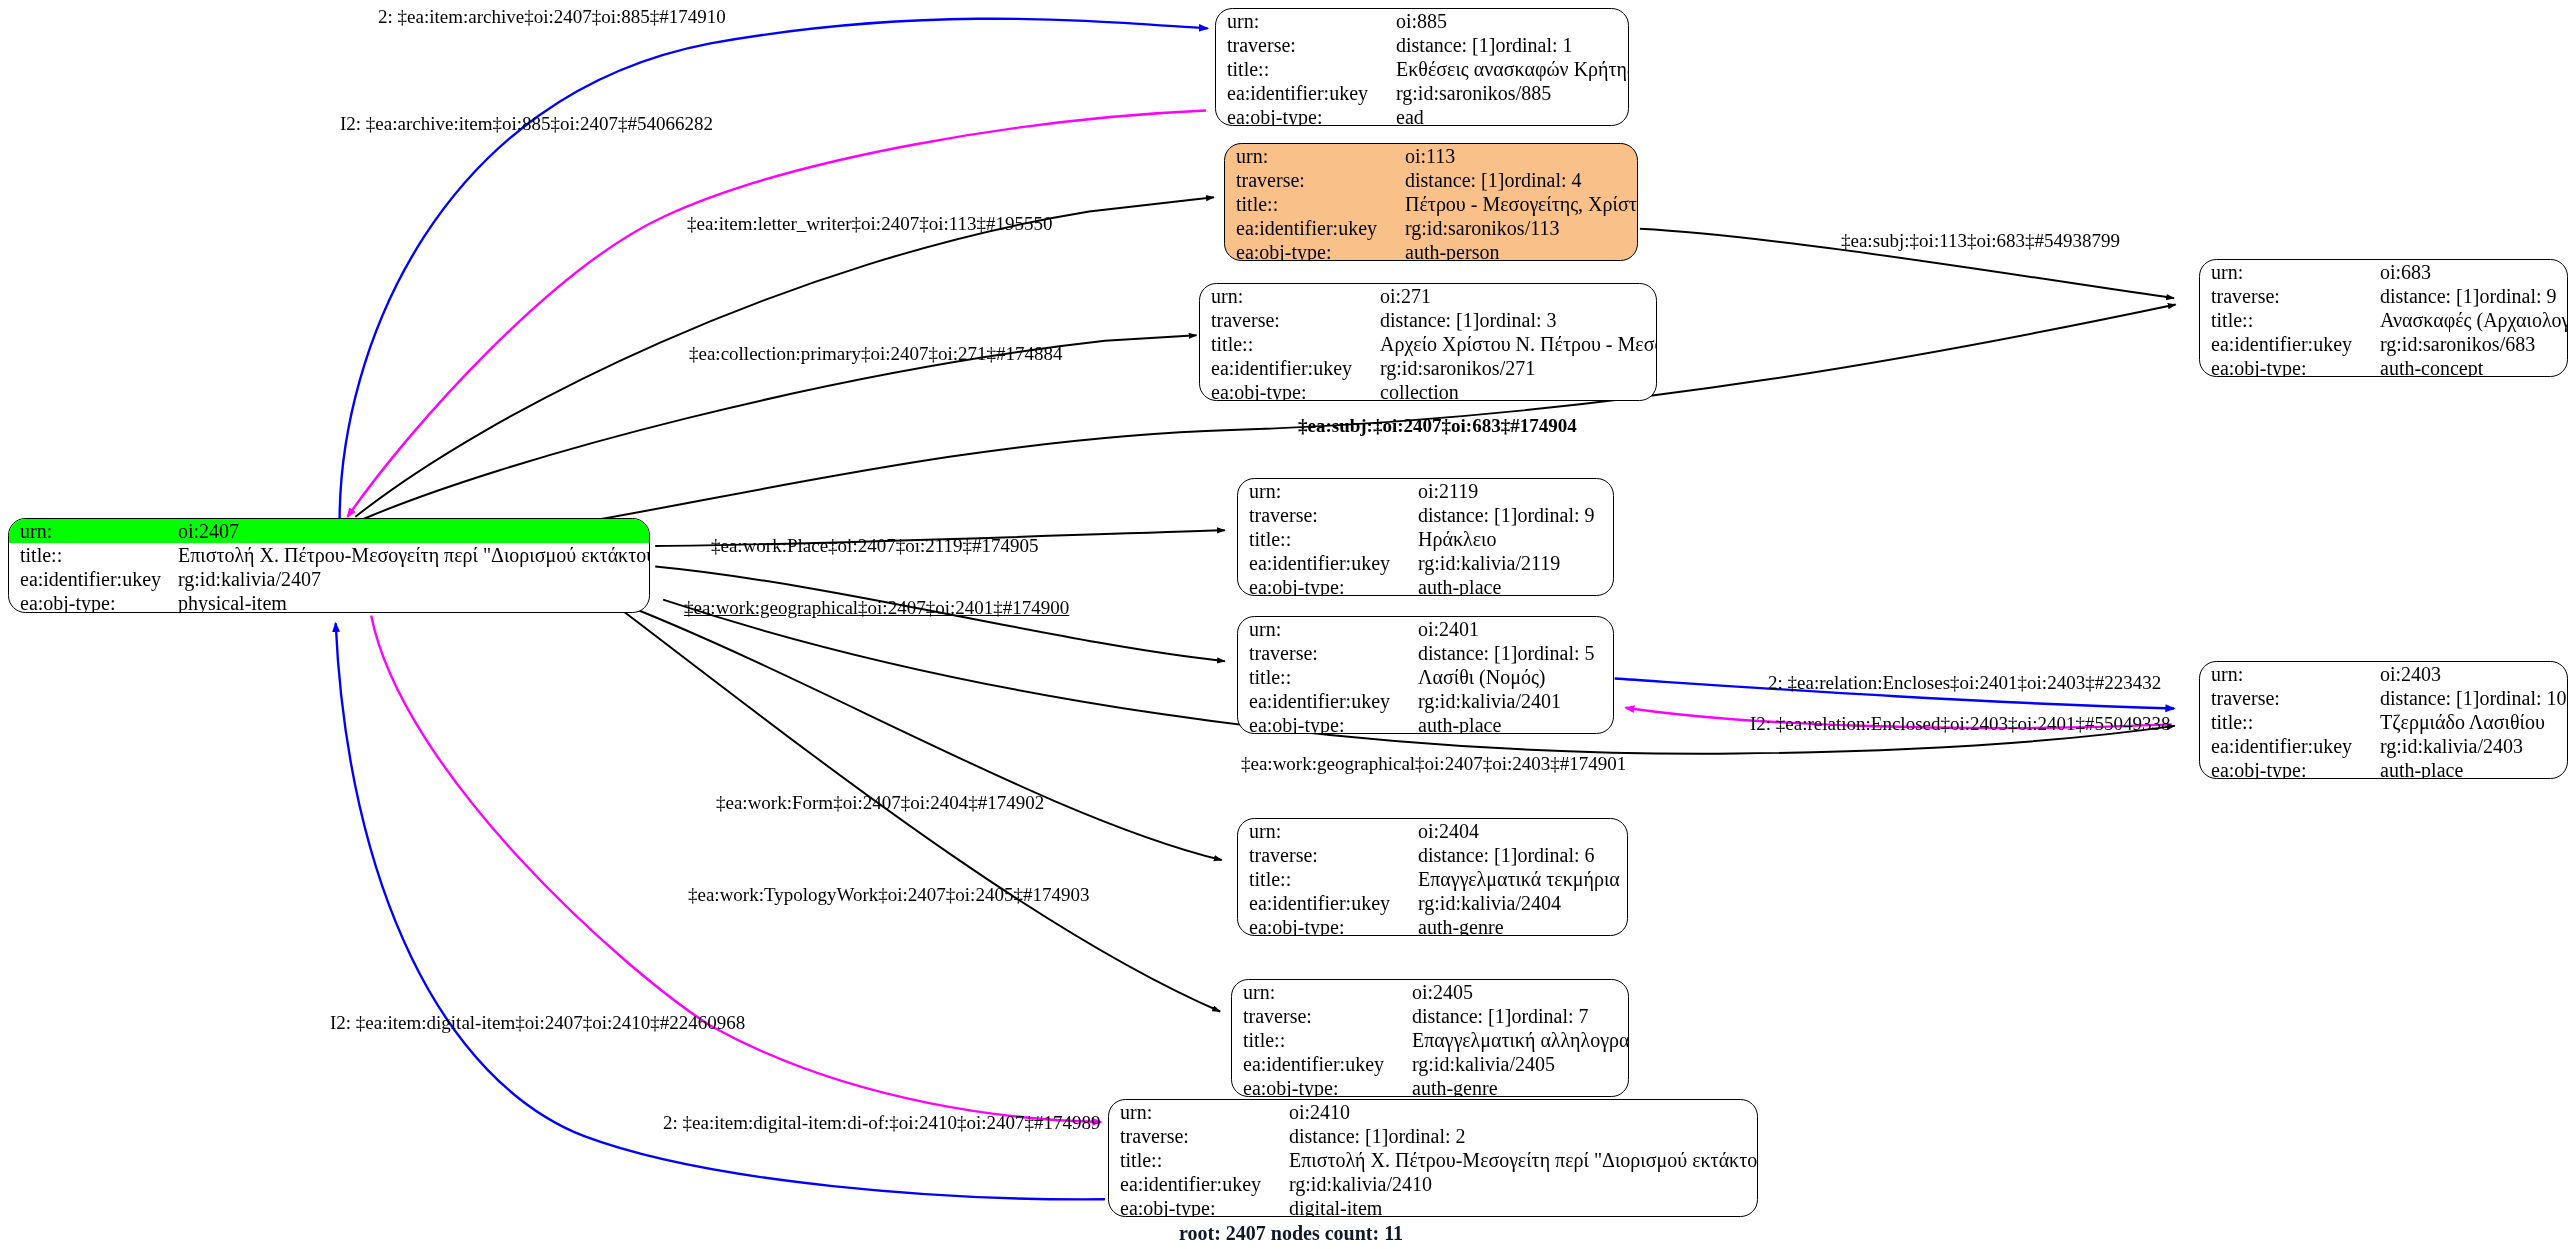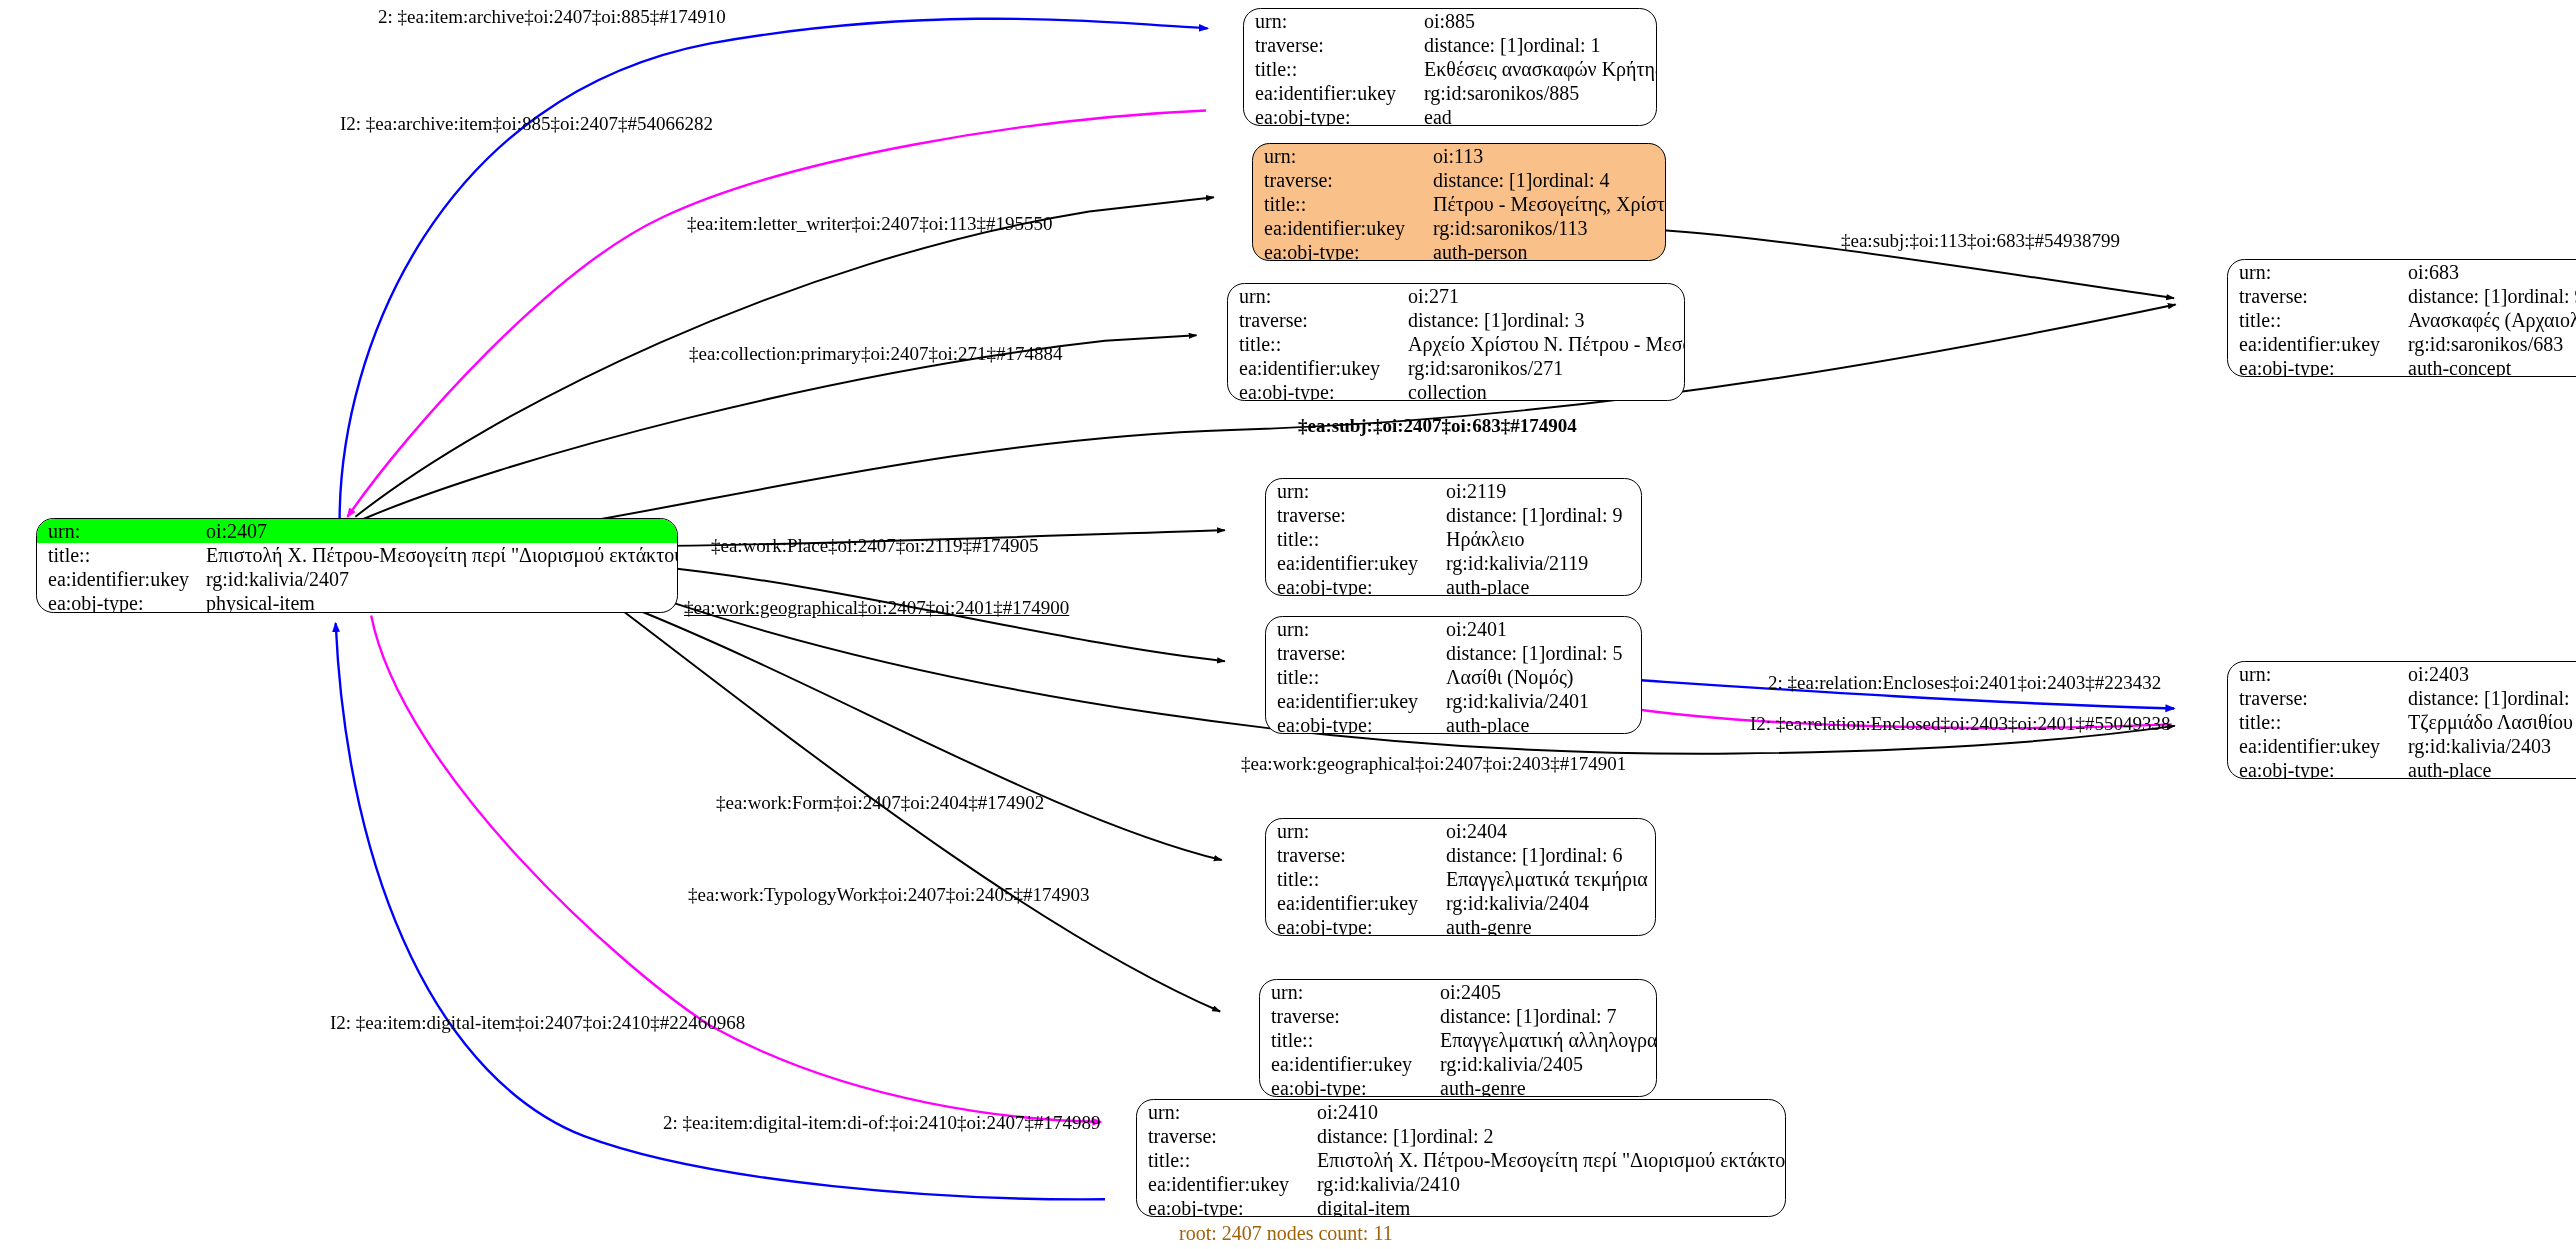--- a/index.html
+++ b/index.html
@@ -23,21 +23,20 @@
     height: 1249px;
     pointer-events: none;
   }
   .node {
     position: absolute;
     box-sizing: border-box;
     border: 1.6px solid #000000;
     border-radius: 17.4px;
     background: #ffffff;
     overflow: hidden;
-    margin-left: 28px;
   }
   .node.highlight-orange { background: #f9c08a; }
   .node-table {
     width: 100%;
     border-collapse: collapse;
     table-layout: fixed;
   }
   .node-table td {
     font-size: 20px;
     line-height: 1.05;
@@ -55,22 +54,23 @@
   .edge-label {
     position: absolute;
     font-size: 19px;
     color: #000000;
     white-space: nowrap;
     font-family: "Liberation Serif", "DejaVu Serif", serif;
   }
   .footer-label {
     position: absolute;
     font-size: 20px;
-    color: #a16207;
+    color: #0f172a;
     white-space: nowrap;
+    font-weight: bold;
   }
 </style>
 </head>
 <body>
 
 <div id="canvas">
 
   <svg id="edge-layer" viewBox="0 0 3264 1583" xmlns="http://www.w3.org/2000/svg">
     <defs>
       <marker id="ah-black" markerWidth="12" markerHeight="12" refX="10" refY="4" orient="auto" markerUnits="userSpaceOnUse">

